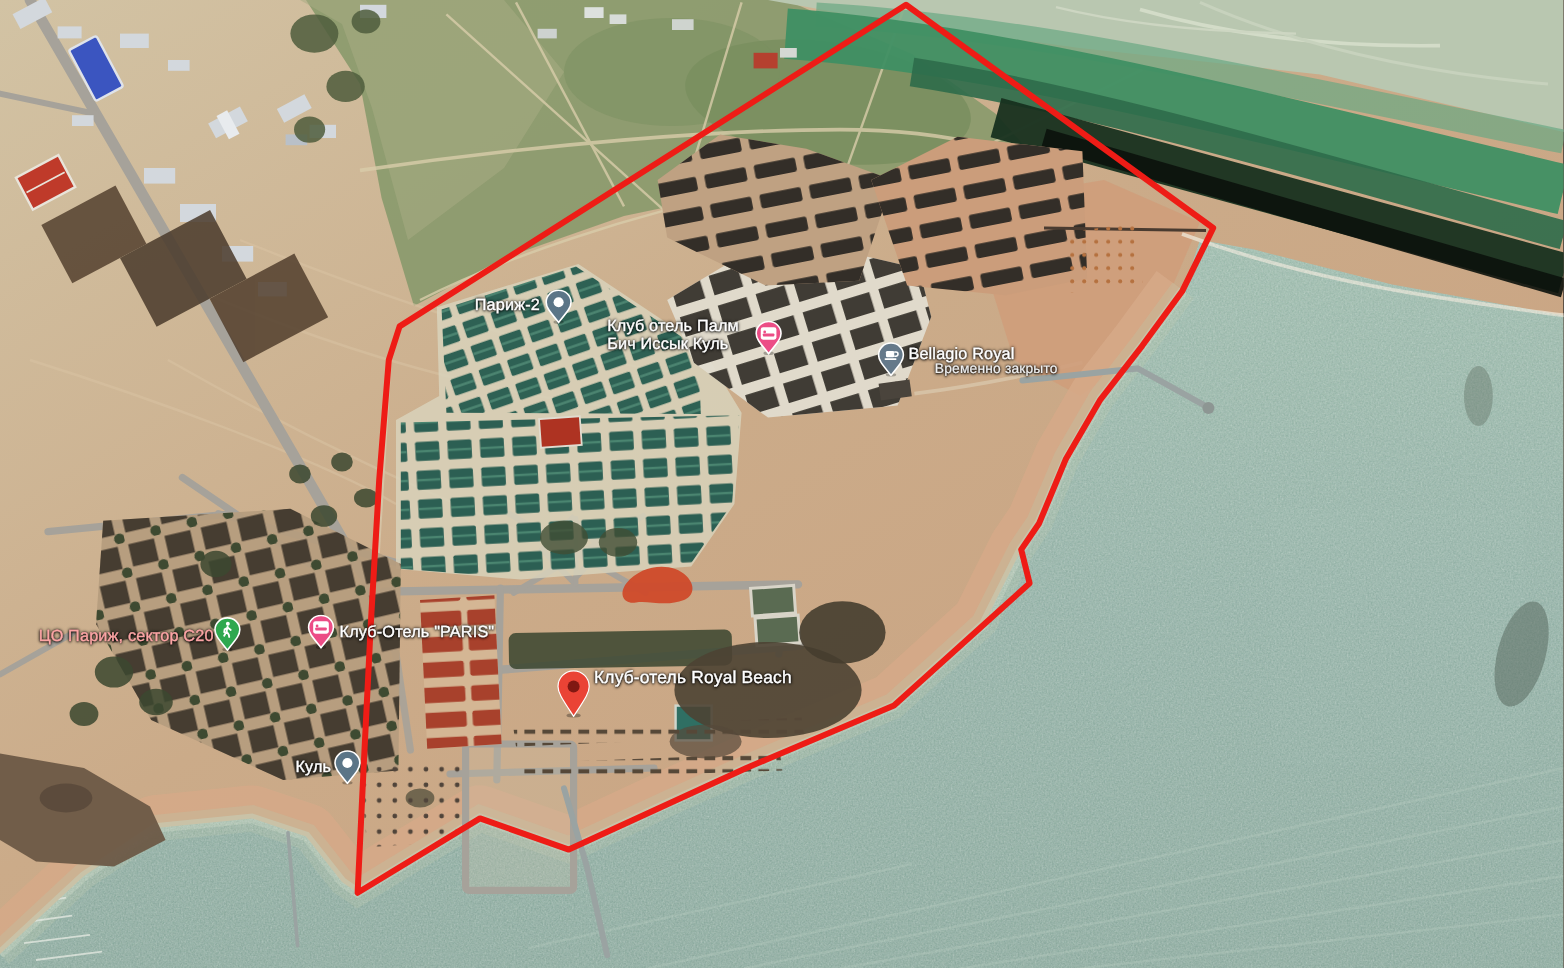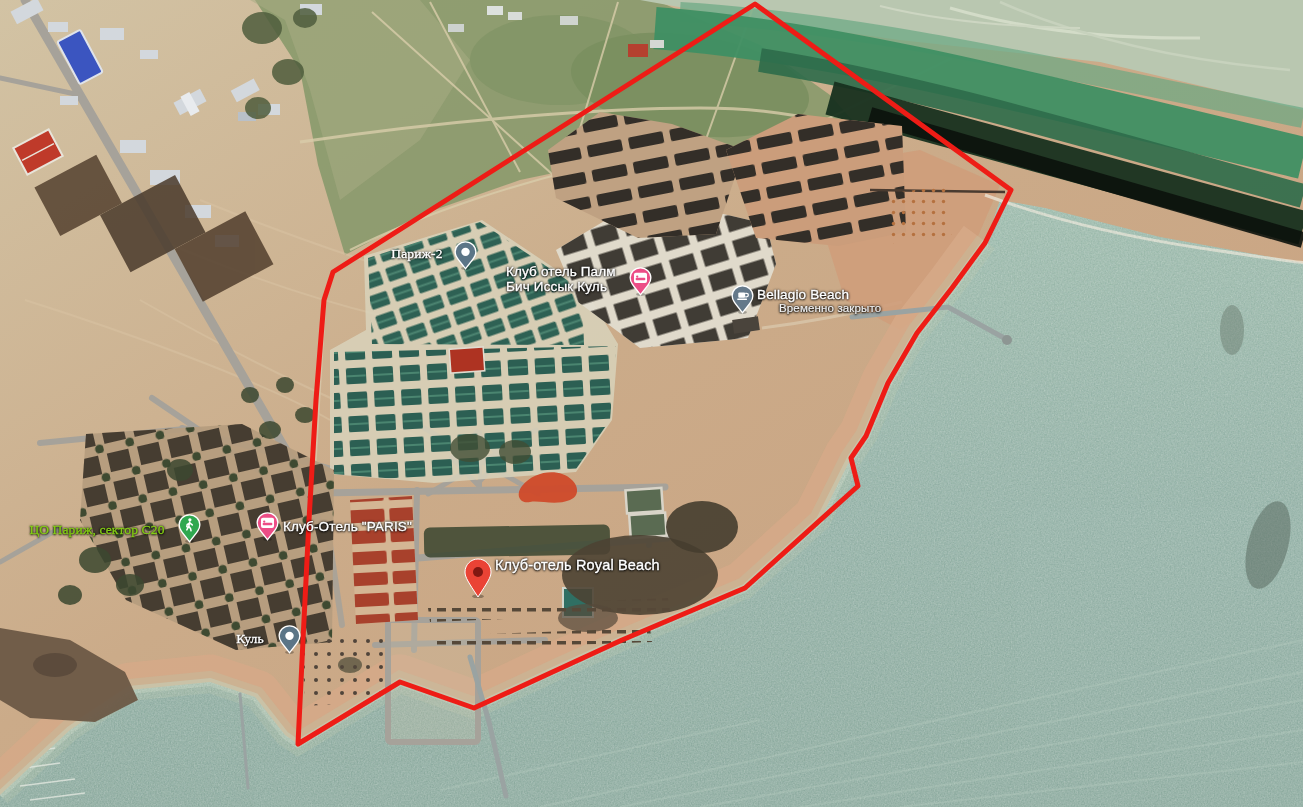--- a/index.html
+++ b/index.html
@@ -5,22 +5,22 @@
   html,body{margin:0;padding:0;background:#222;}
   #stage{position:relative;width:1303px;height:807px;overflow:hidden;
          font-family:"Liberation Sans",sans-serif;}
   #terrain{position:absolute;left:0;top:0;}
   .map-label{position:absolute;color:#fff;font-size:13.5px;line-height:15px;
     letter-spacing:.15px;white-space:nowrap;-webkit-text-stroke:.35px currentColor;
     text-shadow:0 0 2px #000,0 0 3px rgba(0,0,0,.9),0 1px 2px rgba(0,0,0,.85);}
   .map-label .sub{display:block;font-size:11.5px;line-height:13px;color:#f1f1f1;padding-left:22px;
     -webkit-text-stroke:.2px currentColor;}
   .wrap{white-space:normal;text-align:left;}
-  .alignr{text-align:center;font-family:Liberation Serif, serif;}
-  .green{color:#84cc16;}
+  .alignr{text-align:right;}
+  .green{color:#fca5a5;}
   .big{font-size:14.5px;}
   .pin{position:absolute;}
 </style>
 </head>
 <body>
 
 <div id="stage">
 
 <svg id="terrain" width="1303" height="807" viewBox="0 0 1303 807">
   <defs>
@@ -324,21 +324,21 @@
   <ellipse cx="12" cy="28.4" rx="4.5" ry="1.6" fill="rgba(0,0,0,.28)"></ellipse>
   <path d="M12 .8C6 .8 1.2 5.5 1.2 11.2c0 4.5 2.7 7.6 10.8 17.6 8.1-10 10.8-13.1 10.8-17.6C22.8 5.5 18 .8 12 .8z" stroke="#fff" stroke-width="1.4" fill="#5b7587"></path>
   <circle cx="12" cy="11.2" r="4.4" fill="#fff"></circle>
 </svg>
 
 <div class="map-label alignr" style="left:384px;top:246px;width:66px">Париж-2</div>
 
 <div class="map-label wrap" style="left:506px;top:264px;width:116px">Клуб отель Палм Бич Иссык Куль</div>
 
 <div class="map-label" style="left:757px;top:287px">
-  <span>Bellagio Beach</span>
+  <span>Bellagio Royal</span>
   <span class="sub">Временно закрыто</span>
 </div>
 
 <div class="map-label alignr green" style="left:16px;top:522px;width:162px">ЦО Париж, сектор C20</div>
 
 <div class="map-label" style="left:283px;top:519px">Клуб-Отель "PARIS"</div>
 
 <div class="map-label big" style="left:495px;top:558px">Клуб-отель Royal Beach</div>
 
 <div class="map-label alignr" style="left:224px;top:631px;width:52px">Куль</div>

